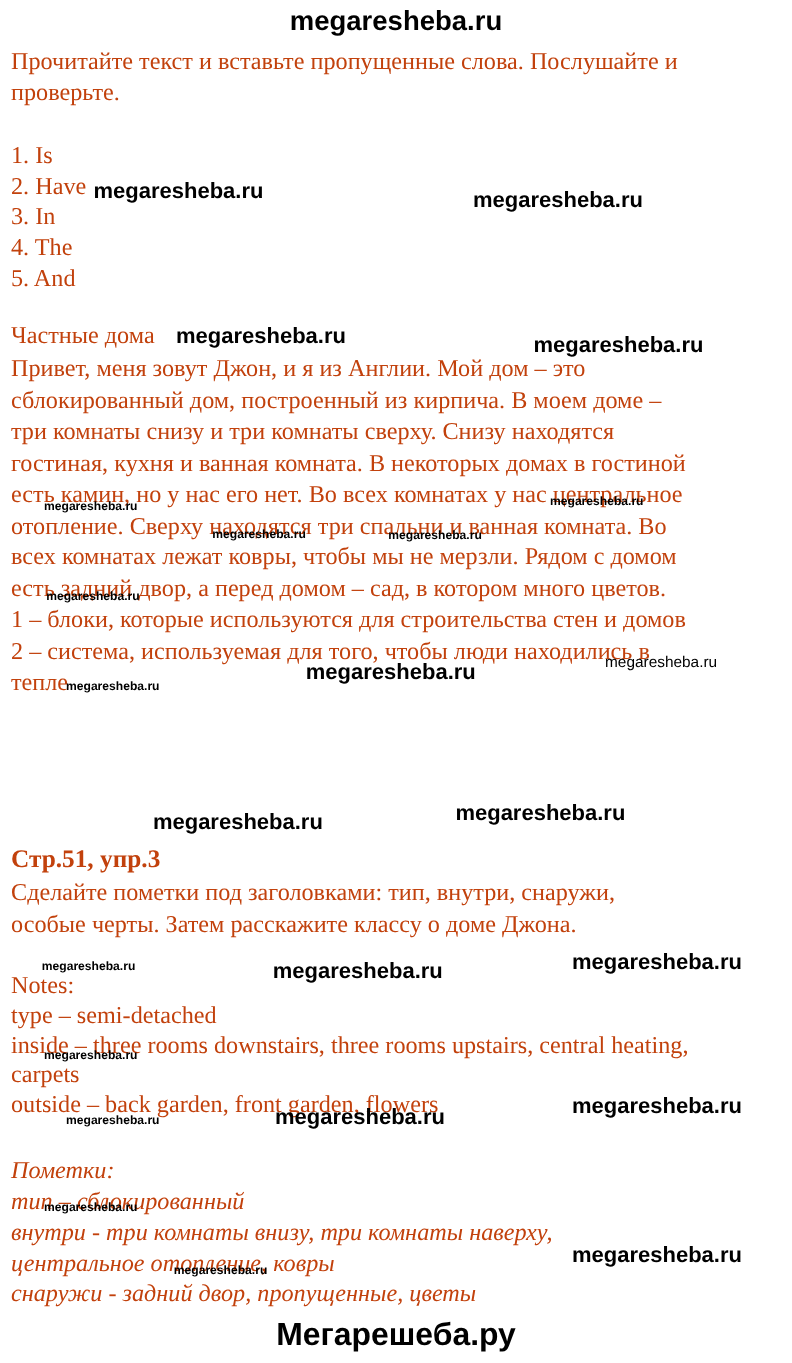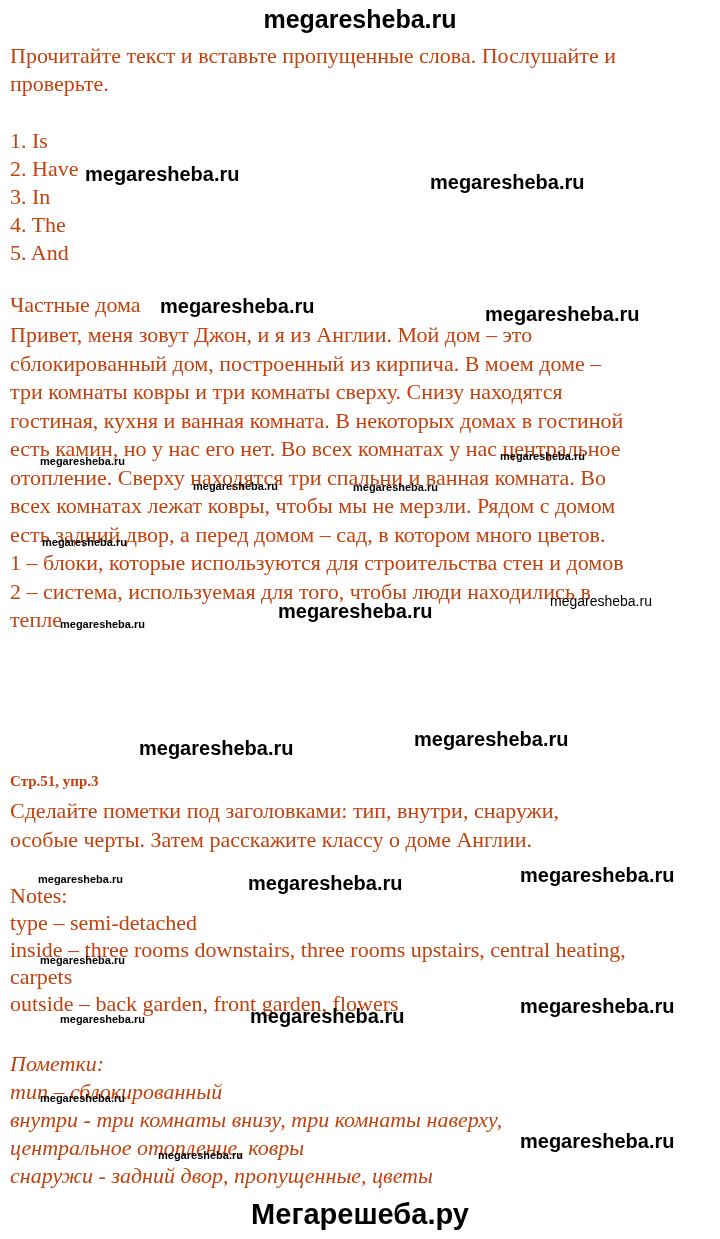--- a/index.html
+++ b/index.html
@@ -12,21 +12,21 @@
   
   .serif {
     position:absolute; left:10px;
     font-family:"Liberation Serif", serif;
     font-size:22px; color:#c2410c;
   }
   .lh28 { line-height:28px; }
   .lh285 { line-height:28.5px; }
   .lh27 { line-height:27px; }
   .italic { font-style:italic; }
-  .bold-title { font-weight:bold; font-size:15px; }
+  .bold-title { font-weight:bold; font-size:23px; }
 
   
   .site-header, .site-footer {
     position:absolute; left:0; width:720px; text-align:center;
     font-family:"Liberation Sans", sans-serif; font-weight:bold; color:#000;
   }
   .site-header { top:5px; font-size:25px; }
   .site-footer { top:1198px; font-size:29px; }
 
   
@@ -57,36 +57,36 @@
     <div class="line">3. In</div>
     <div class="line">4. The</div>
     <div class="line">5. And</div>
   </div>
 
   <div class="serif lh28" style="top:291px;">Частные дома</div>
 
   <div class="serif lh285" style="top:321px;">
     <div class="line">Привет, меня зовут Джон, и я из Англии. Мой дом – это</div>
     <div class="line">сблокированный дом, построенный из кирпича. В моем доме –</div>
-    <div class="line">три комнаты ковры и три комнаты сверху. Снизу находятся</div>
+    <div class="line">три комнаты снизу и три комнаты сверху. Снизу находятся</div>
     <div class="line">гостиная, кухня и ванная комната. В некоторых домах в гостиной</div>
     <div class="line">есть камин, но у нас его нет. Во всех комнатах у нас центральное</div>
     <div class="line">отопление. Сверху находятся три спальни и ванная комната. Во</div>
     <div class="line">всех комнатах лежат ковры, чтобы мы не мерзли. Рядом с домом</div>
     <div class="line">есть задний двор, а перед домом – сад, в котором много цветов.</div>
     <div class="line">1 – блоки, которые используются для строительства стен и домов</div>
     <div class="line">2 – система, используемая для того, чтобы люди находились в</div>
     <div class="line">тепле</div>
   </div>
 
   <div class="serif bold-title lh28" style="top:767px;">Стр.51, упр.3</div>
 
   <div class="serif lh285" style="top:797px;">
     <div class="line">Сделайте пометки под заголовками: тип, внутри, снаружи,</div>
-    <div class="line">особые черты. Затем расскажите классу о доме Англии.</div>
+    <div class="line">особые черты. Затем расскажите классу о доме Джона.</div>
   </div>
 
   <div class="serif lh27" style="top:882px;">
     <div class="line">Notes:</div>
     <div class="line">type – semi-detached</div>
     <div class="line">inside – three rooms downstairs, three rooms upstairs, central heating,</div>
     <div class="line">carpets</div>
     <div class="line">outside – back garden, front garden, flowers</div>
   </div>
 

